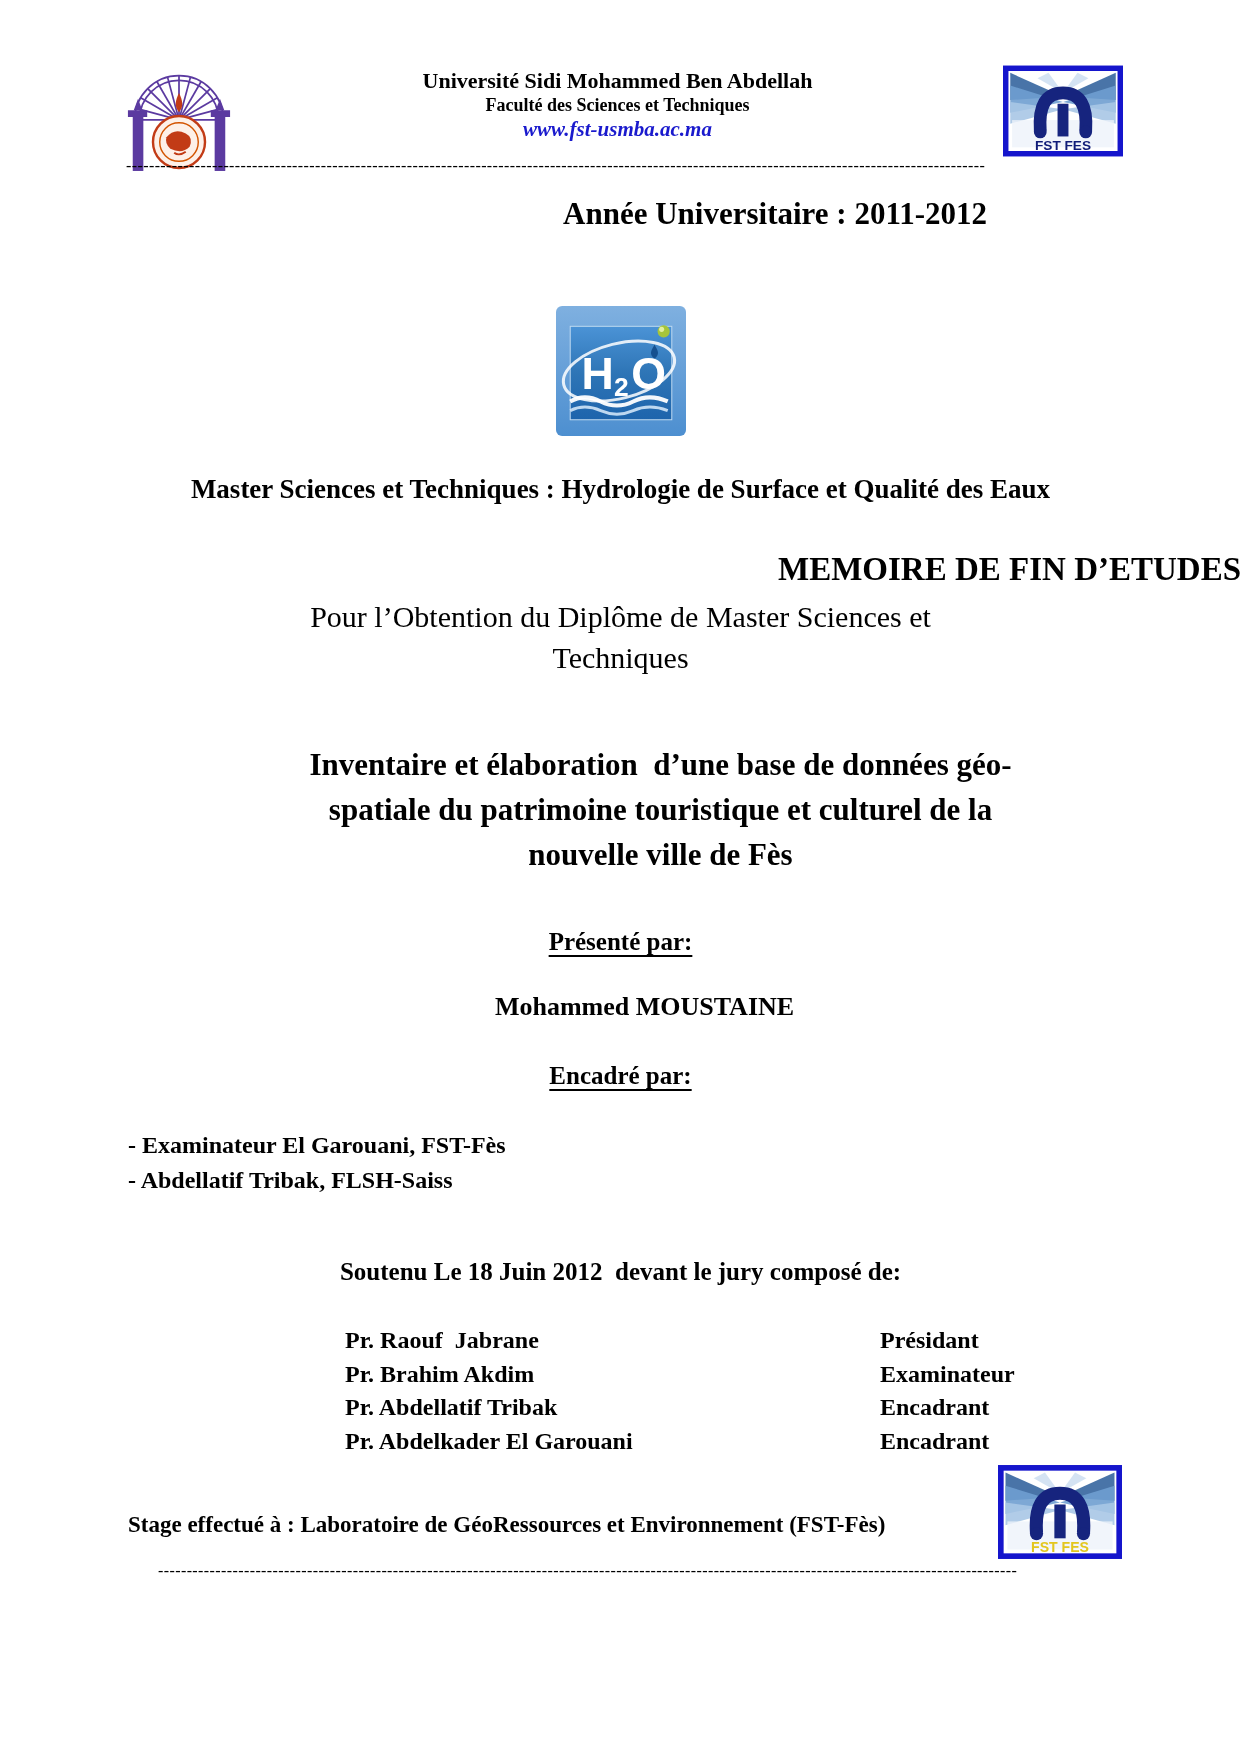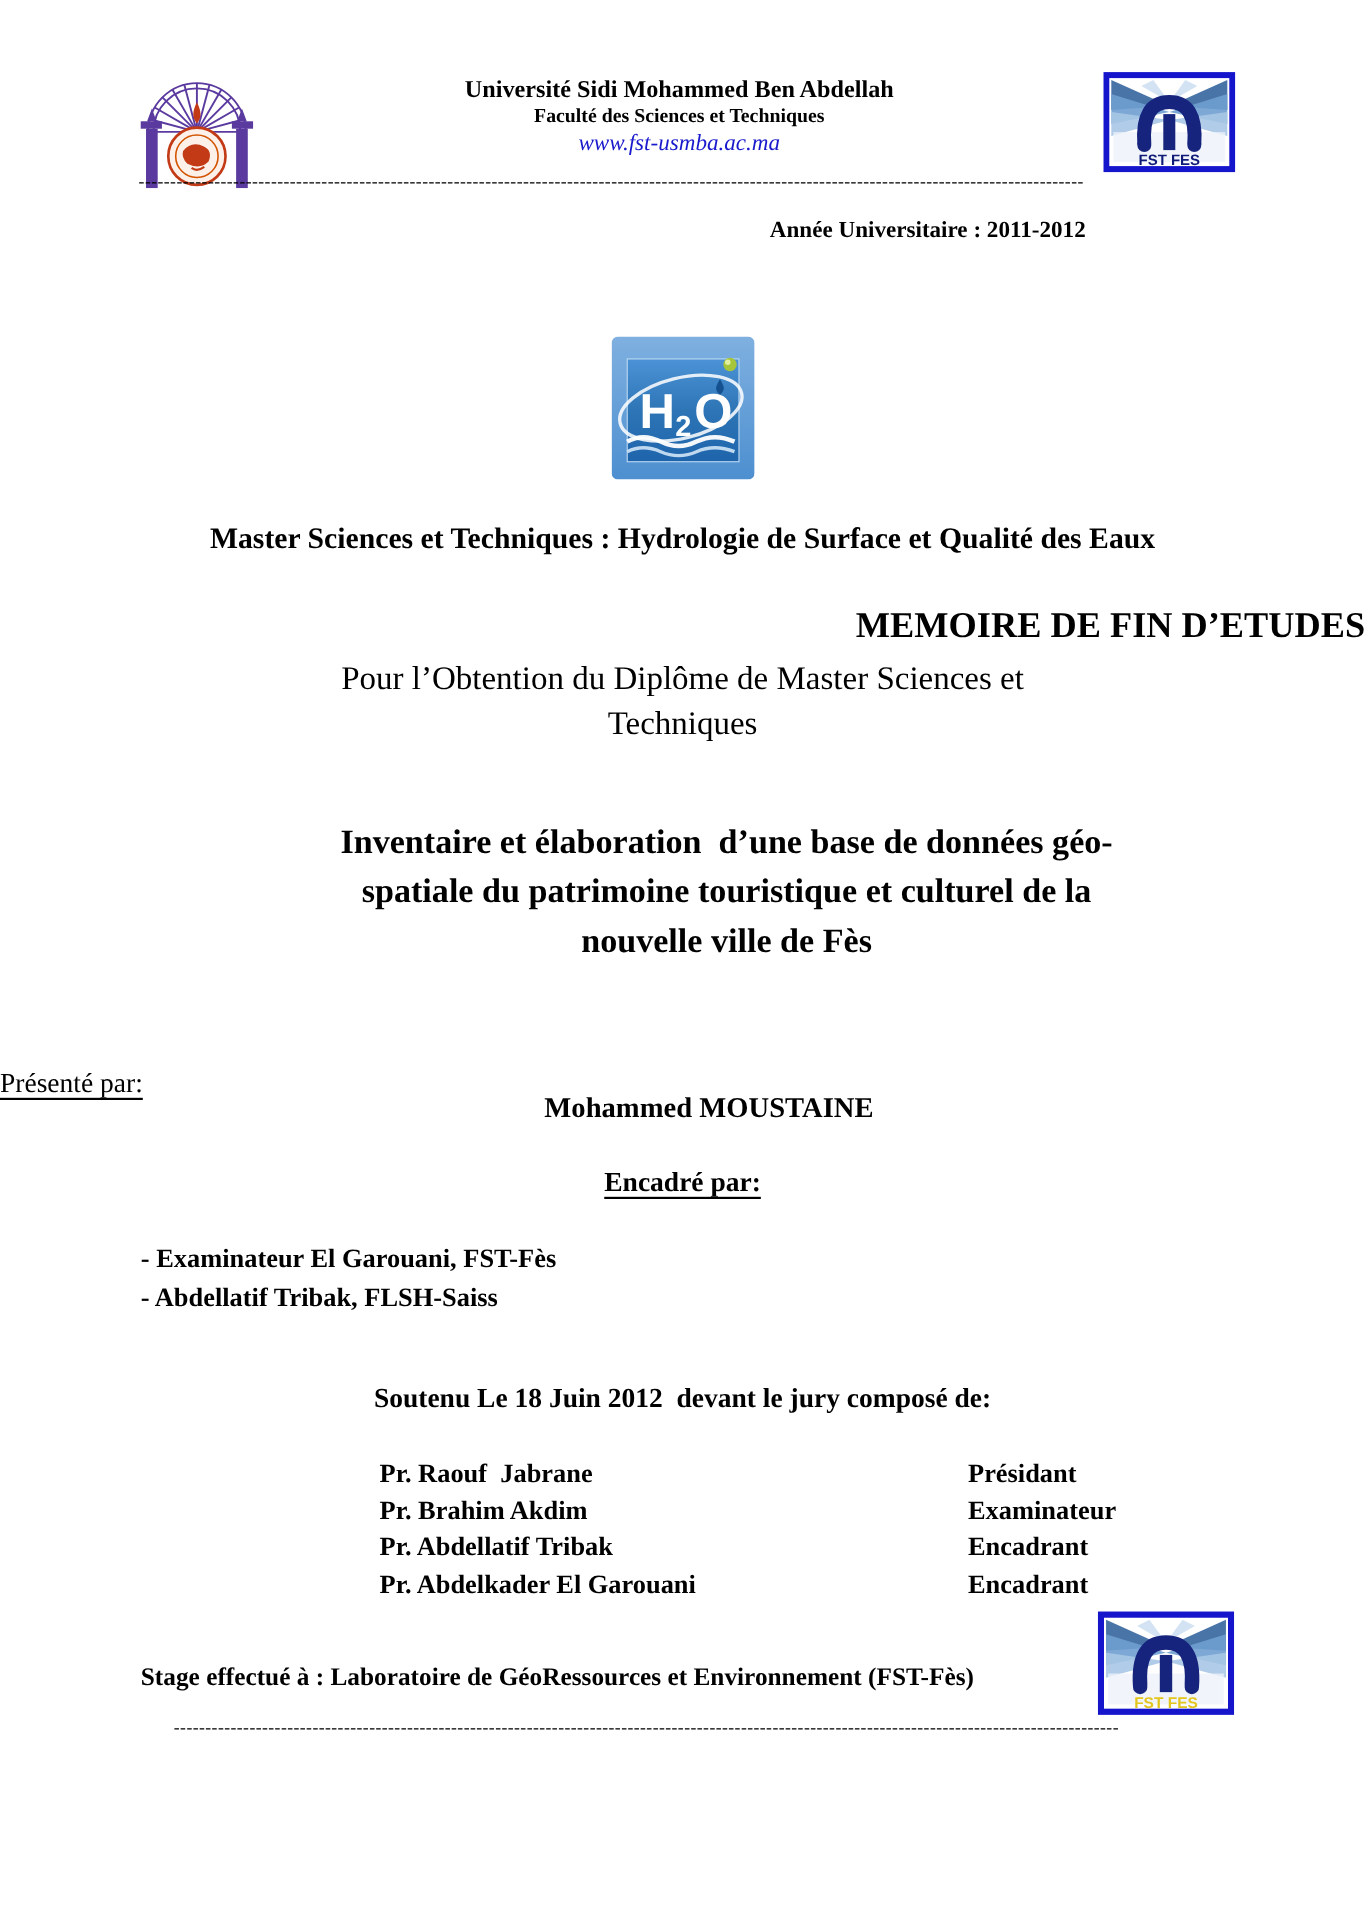--- a/index.html
+++ b/index.html
@@ -11,37 +11,37 @@
     color:#000;
     overflow:hidden;
   }
   [data-bind]{white-space:pre-wrap;}
 
   
   .header-row{position:absolute;top:60px;left:126px;right:118px;display:flex;align-items:flex-start;}
   .header-text{flex:1;text-align:center;padding-top:8px;line-height:1.22;}
   .uni-line{font-size:22px;font-weight:bold;}
   .fac-line{font-size:18px;font-weight:bold;}
-  .site-line{font-size:21px;font-weight:normal;font-style:italic;color:#1a1acd;}
+  .site-line{font-size:21px;font-weight:bold;font-style:italic;color:#1a1acd;}
   .dashline{position:absolute;overflow:hidden;white-space:nowrap;font-size:16px;letter-spacing:.4px;height:20px;}
   .dash-top{top:157px;left:126px;width:938px;}
   .dash-bottom{top:1562px;left:158px;width:906px;}
 
-  .annee{position:absolute;top:196px;right:254px;font-size:21px;font-weight:bold;}
+  .annee{position:absolute;top:196px;right:254px;font-size:31px;font-weight:bold;}
 
   .h2o-wrap{position:absolute;top:306px;left:556px;width:130px;height:130px;}
 
   .program-line{position:absolute;top:474px;left:0;width:100%;text-align:center;font-size:27px;font-weight:bold;}
 
   .memoire-heading{position:absolute;top:551px;left:0;width:100%;text-align:right;font-size:33px;font-weight:bold;}
   .memoire-sub{position:absolute;top:596px;left:0;width:100%;text-align:center;font-size:30px;line-height:41px;}
 
   .thesis-title{position:absolute;top:742px;left:0;width:100%;text-align:center;font-size:31px;font-weight:bold;line-height:45px;padding-left:40px;}
 
-  .presented-label{position:absolute;top:928px;left:0;width:100%;font-size:25px;font-weight:normal;margin-top:44px;}
+  .presented-label{position:absolute;top:928px;left:0;width:100%;text-align:center;font-size:25px;font-weight:bold;}
   .presented-label span, .supervised-label span{text-decoration:underline;text-decoration-thickness:2px;text-underline-offset:5px;}
   .candidate-name{position:absolute;top:992px;left:0;width:100%;text-align:center;font-size:26px;font-weight:bold;margin-left:24px;}
   .supervised-label{position:absolute;top:1062px;left:0;width:100%;text-align:center;font-size:25px;font-weight:bold;}
   .supervisors{position:absolute;top:1128px;left:128px;font-size:24px;font-weight:bold;line-height:35px;}
 
   .defense-intro{position:absolute;top:1258px;left:0;width:100%;text-align:center;font-size:25px;font-weight:bold;}
   .jury{position:absolute;top:1324px;left:345px;font-size:24px;font-weight:bold;line-height:33.5px;}
   .jury-row{display:grid;grid-template-columns:535px auto;}
 
   .stage-line{position:absolute;top:1512px;left:128px;font-size:23px;font-weight:bold;}

